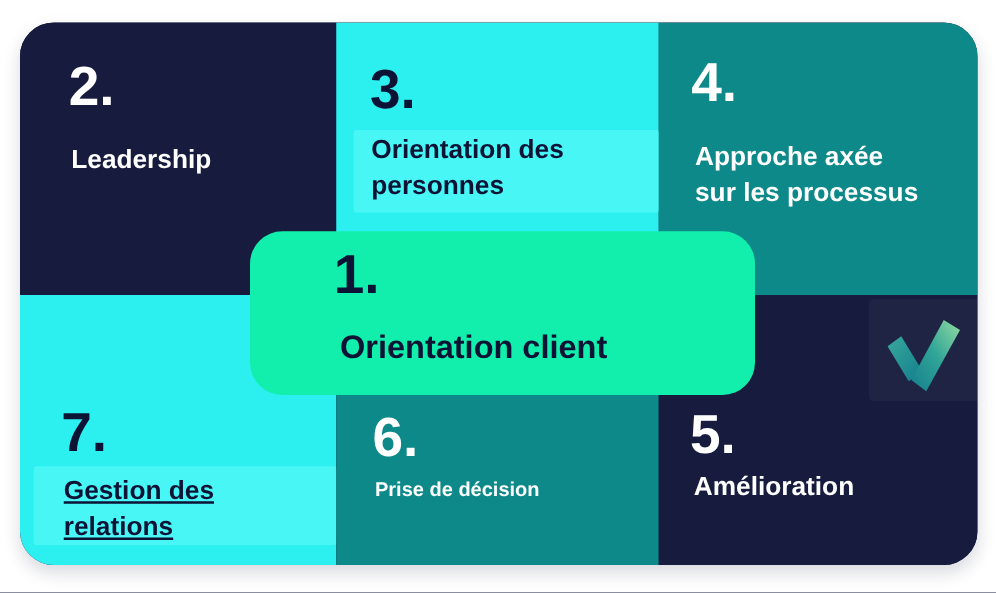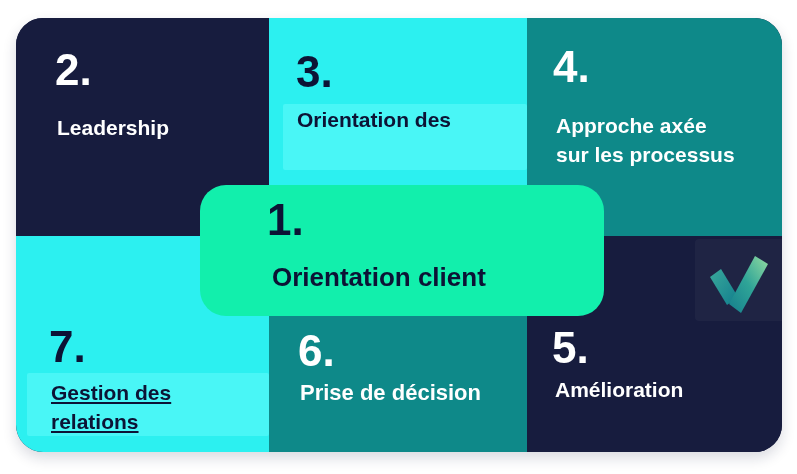--- a/index.html
+++ b/index.html
@@ -35,21 +35,21 @@
   .cell-amelioration{left:511px;top:218px;width:255px;height:216px;}
 
   .num{
     position:absolute;font-size:44px;font-weight:700;line-height:1.15;
     letter-spacing:0px;
   }
   .lbl{
     position:absolute;font-size:21px;font-weight:700;line-height:29px;
     white-space:nowrap;
   }
-  .lbl.small{font-size:22px;line-height:27px;}
+  .lbl.small{font-size:16px;line-height:27px;}
   .band{
     position:absolute;background:var(--cyan_highlight);
     border-radius:2px;
   }
 
   
   .cell-leadership .num{left:39px;top:27px;}
   .cell-leadership .lbl{left:41px;top:95px;}
 
   .cell-implication .num{left:27px;top:29px;}
@@ -92,20 +92,21 @@
       <div class="lbl">
         <div>Leadership</div>
       </div>
     </div>
 
     <div class="cell cyan cell-implication">
       <div class="band"></div>
       <div class="num">3.</div>
       <div class="lbl">
         <div>Orientation des</div>
+        <div>personnes</div>
       </div>
     </div>
 
     <div class="cell teal cell-approche">
       <div class="num">4.</div>
       <div class="lbl">
         <div>Approche axée</div>
         <div>sur les processus</div>
       </div>
     </div>

